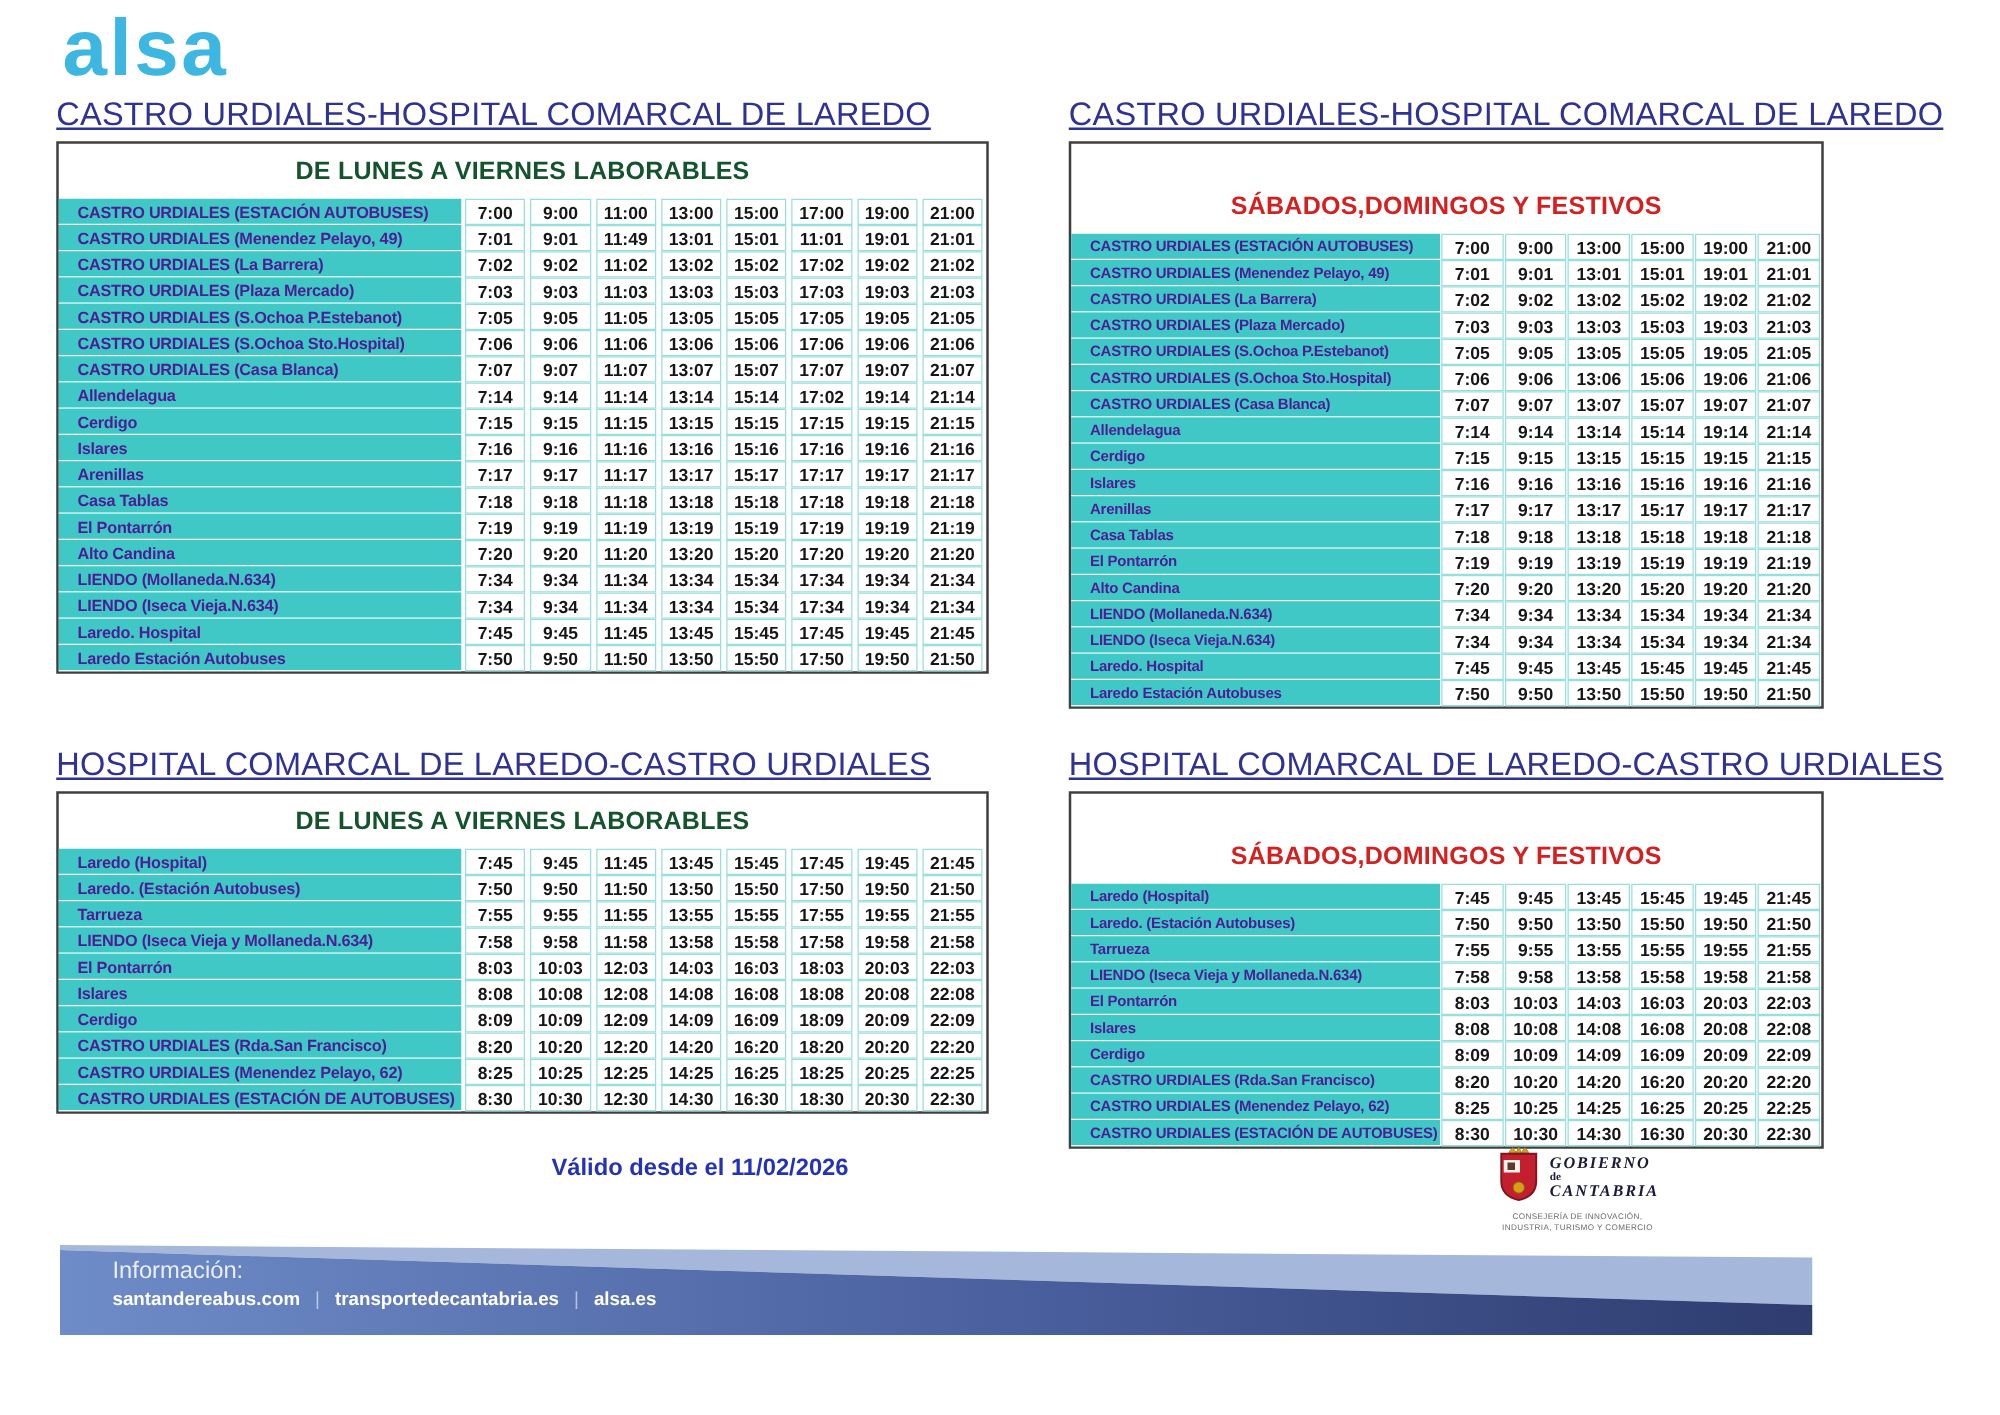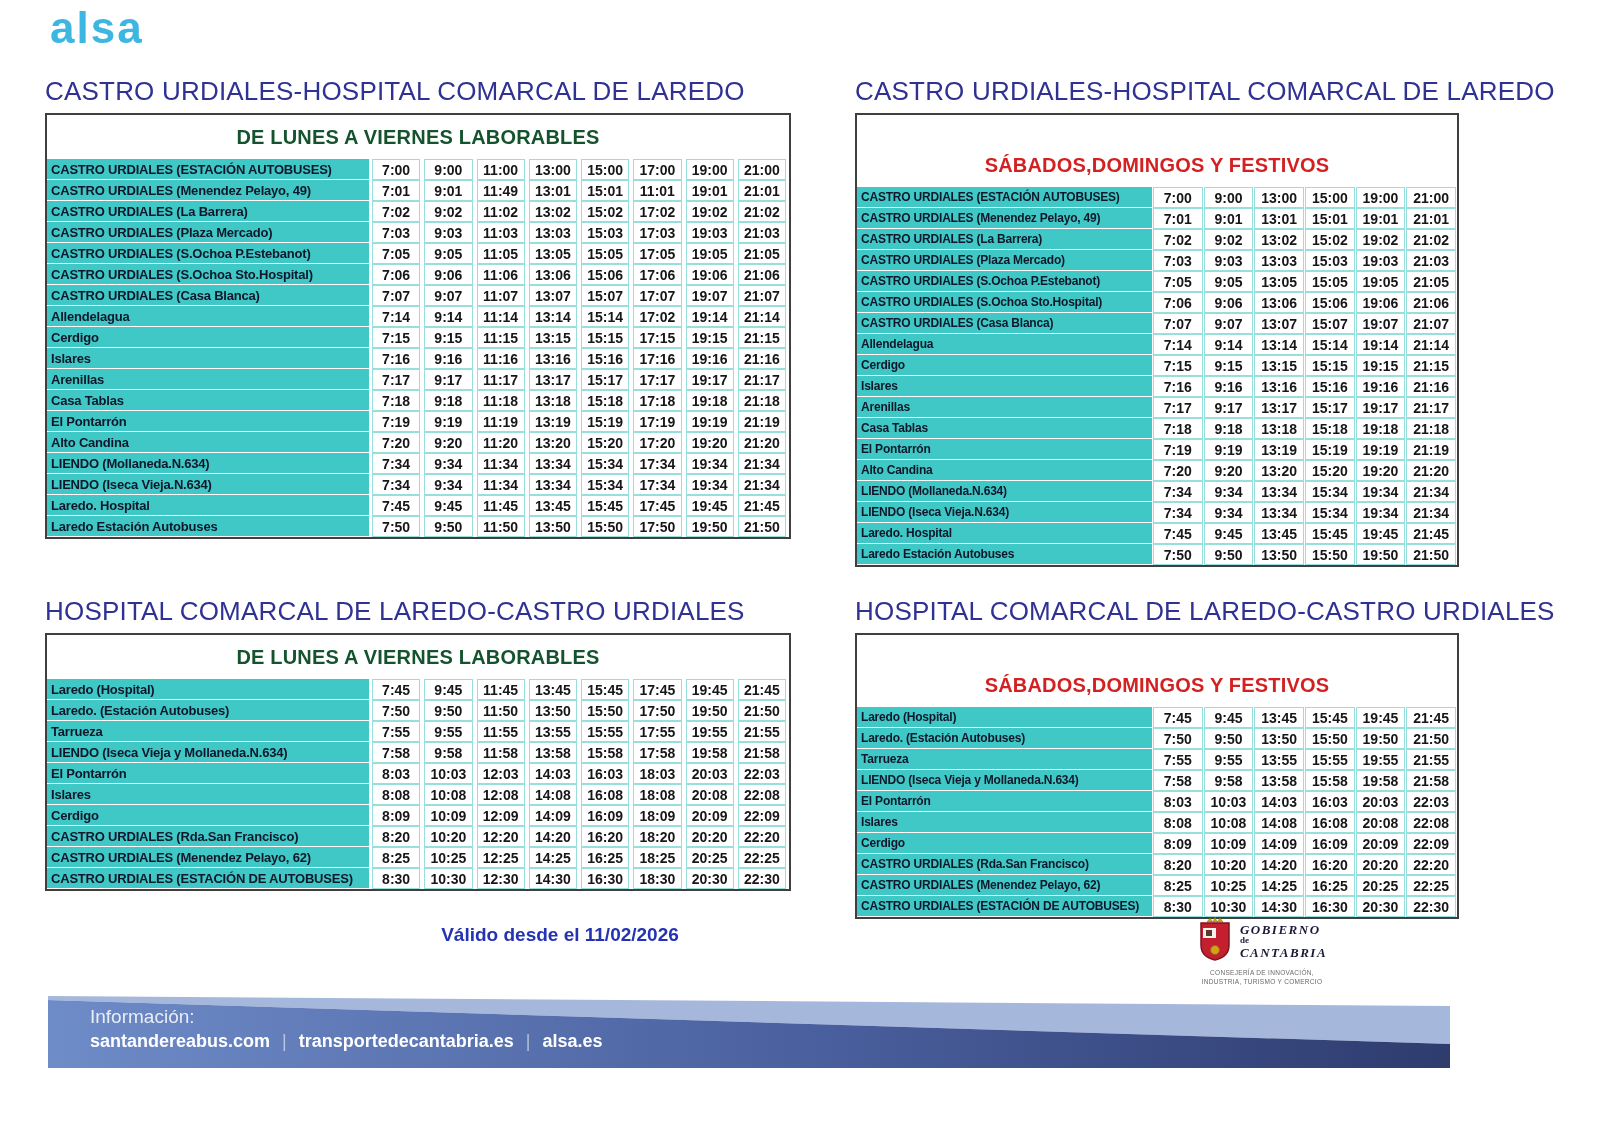--- a/index.html
+++ b/index.html
@@ -3,43 +3,43 @@
 <meta charset="utf-8">
 <style>
   * { margin:0; padding:0; box-sizing:border-box; }
   html,body { background:#ffffff; }
   body {
     width:1600px; height:1132px; position:relative; overflow:hidden;
     font-family:"Liberation Sans","DejaVu Sans",sans-serif;
   }
   .logo {
     position:absolute; left:50px; top:6px;
-    font-size:44px; font-weight:bold; letter-spacing:2px;
+    font-size:64px; font-weight:bold; letter-spacing:2px;
     color:#3EB6E2; line-height:1;
   }
   .quad { position:absolute; }
   .quad.q1 { left:45px;  top:76px;  width:746px; }
   .quad.q2 { left:855px; top:76px;  width:604px; }
   .quad.q3 { left:45px;  top:596px; width:746px; }
   .quad.q4 { left:855px; top:596px; width:604px; }
   .route-title {
     font-size:26px; font-weight:400; color:#2F3193;
-    letter-spacing:0.2px; margin-bottom:6px; white-space:nowrap;
+    letter-spacing:0.2px; margin-bottom:6px; white-space:nowrap;text-decoration:underline;
   }
   .tbl-box { border:2px solid #3f3f3f; background:#fff; }
   .tbl-head {
     height:44px; display:flex; align-items:center; justify-content:center;
     font-size:20px; font-weight:bold; letter-spacing:0.2px;
   }
   .tbl-head.blue { color:#14532d; }
   .tbl-head.red  { color:#D32121;margin-top:28px; }
   .trow { display:flex; height:21px; }
   .stop {
-    background:#40C8C6; color:#0f172a; font-weight:bold;
-    display:flex; align-items:center; padding-left:4px;
+    background:#40C8C6; color:#4c1d95; font-weight:bold;
+    display:flex; align-items:center; padding-left:15px;
     border-bottom:1px solid #ffffff; letter-spacing:-0.2px;
     white-space:nowrap; overflow:hidden;
   }
   .q1 .stop, .q3 .stop { width:322px; font-size:13px; }
   .q2 .stop, .q4 .stop { width:295px; font-size:12px; }
   .times { flex:1; display:grid; }
   .q1 .times, .q3 .times { gap:0 4px; padding:0 3px; }
   .q2 .times, .q4 .times { gap:0 1px; padding:0 1px; }
   .tcell {
     background:#fff; border:1.5px solid #97DFDC;
@@ -53,21 +53,21 @@
   .gov { position:absolute; left:1182px; top:916px; width:160px; text-align:center; }
   .gov-top { display:flex; align-items:center; justify-content:center; gap:7px; }
   .gov-name { text-align:left; font-family:"Liberation Serif","DejaVu Serif",serif; color:#19193a; line-height:1.05; }
   .gov-name .g1,.gov-name .g3 { font-size:13px; font-weight:bold; letter-spacing:1.5px;font-style:italic; }
   .gov-name .g2 { font-size:9px; font-weight:bold; }
   .gov-sub { margin-top:3px; font-size:6.5px; color:#6a6a6a; letter-spacing:0.3px; line-height:1.35; }
   .footer { position:absolute; left:48px; top:992px; width:1402px; height:76px; }
   .footer svg { position:absolute; inset:0; }
   .footer-text { position:absolute; left:42px; top:14px; color:#fff; }
   .info-label { font-size:19px; color:rgba(255,255,255,0.85); }
-  .links { margin-top:3px; font-size:18px; font-weight:bold; display:flex; align-items:center; }
+  .links { margin-top:3px; font-size:15px; font-weight:bold; display:flex; align-items:center; }
   .links .sep { font-weight:400; color:rgba(255,255,255,0.55); margin:0 12px; }
 </style>
 </head>
 <body>
 
 <div class="logo">alsa</div>
 
 <div class="quad q1">
     <div class="route-title">CASTRO URDIALES-HOSPITAL COMARCAL DE LAREDO</div>
     <div class="tbl-box">

